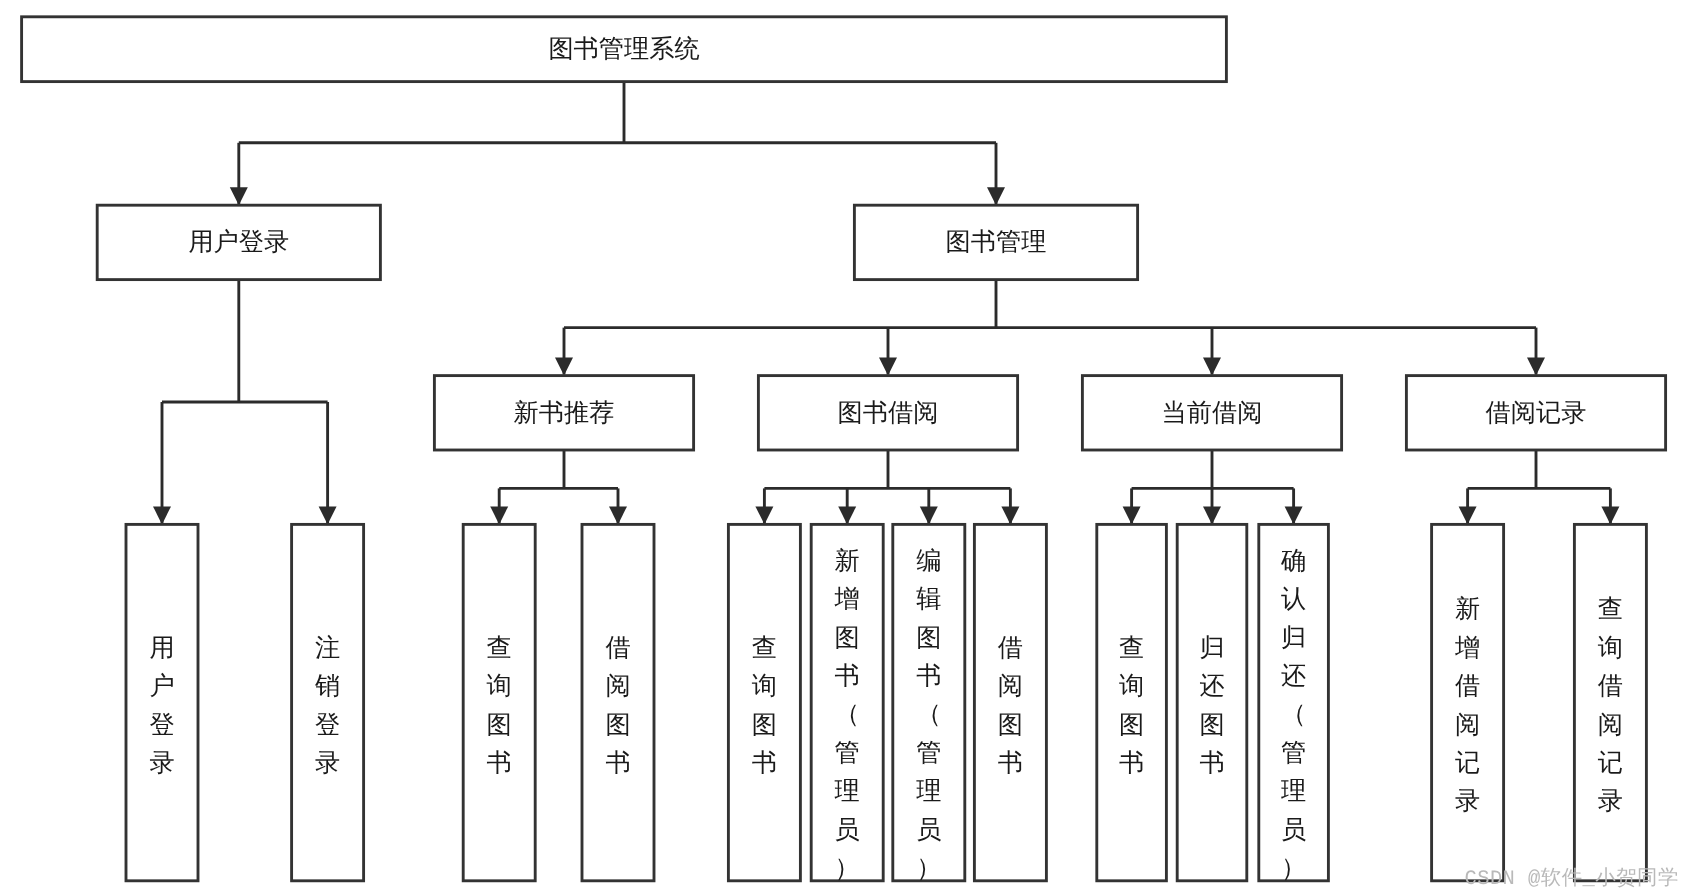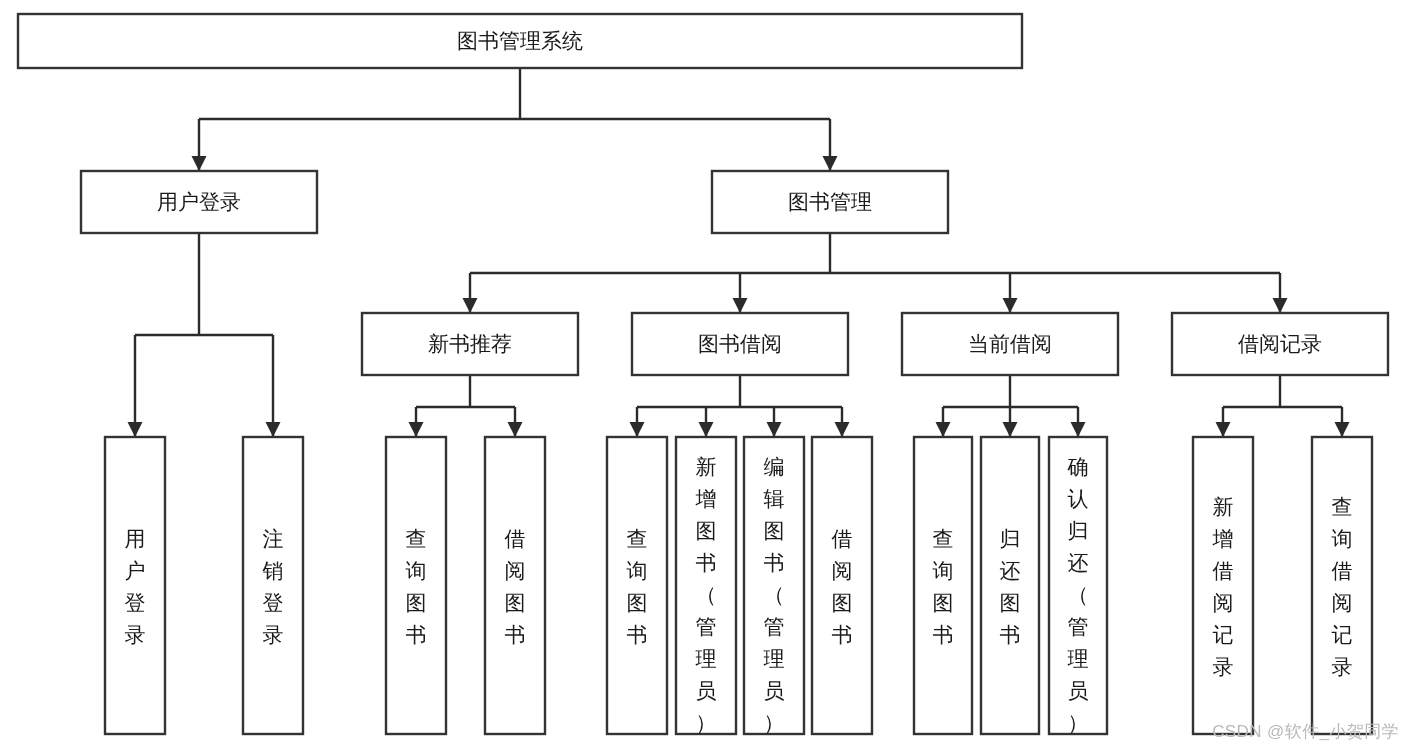--- a/index.html
+++ b/index.html
@@ -53,21 +53,21 @@
   .node-label-v {
     font-family: "Liberation Sans", "DejaVu Sans", sans-serif;
     font-size: 21px;
     fill: #1a1a1a;
     text-anchor: middle;
   }
   .watermark-text {
     position: absolute;
     right: 6px;
     bottom: 4px;
-    font-family: Liberation Sans, sans-serif;
+    font-family: Liberation Mono, monospace;
     font-size: 17px;
     color: #b9b9b9;
     white-space: nowrap;
     letter-spacing: 0.4px;
   }
 </style>
 </head>
 <body>
 
 <div id="diagram-root">

